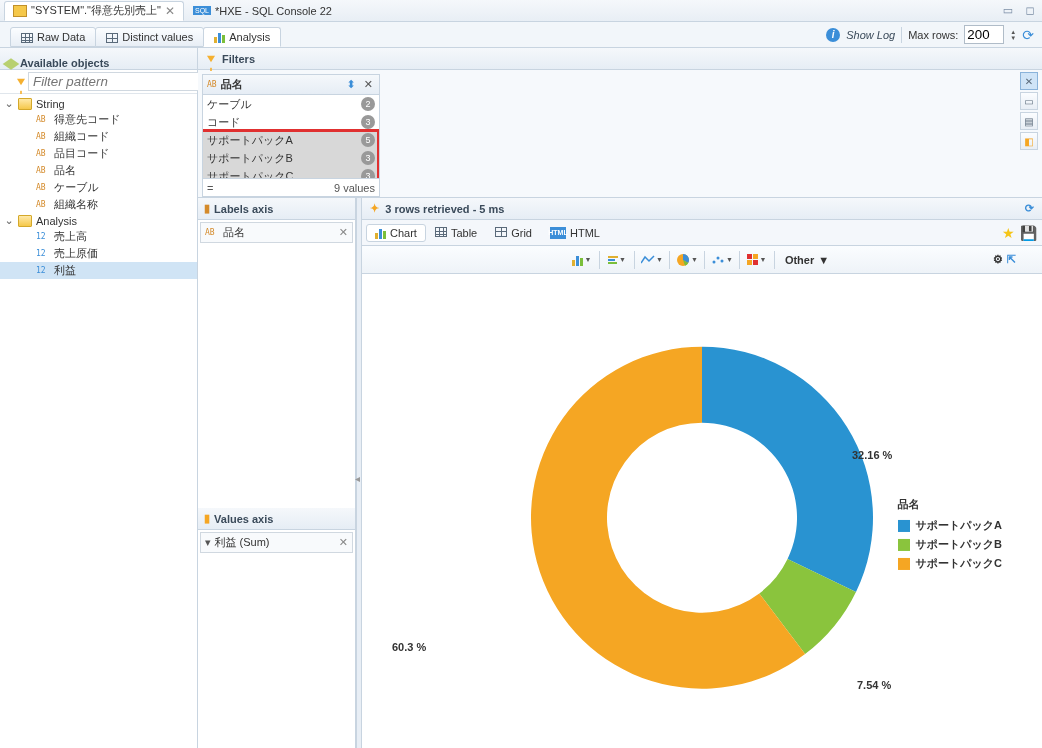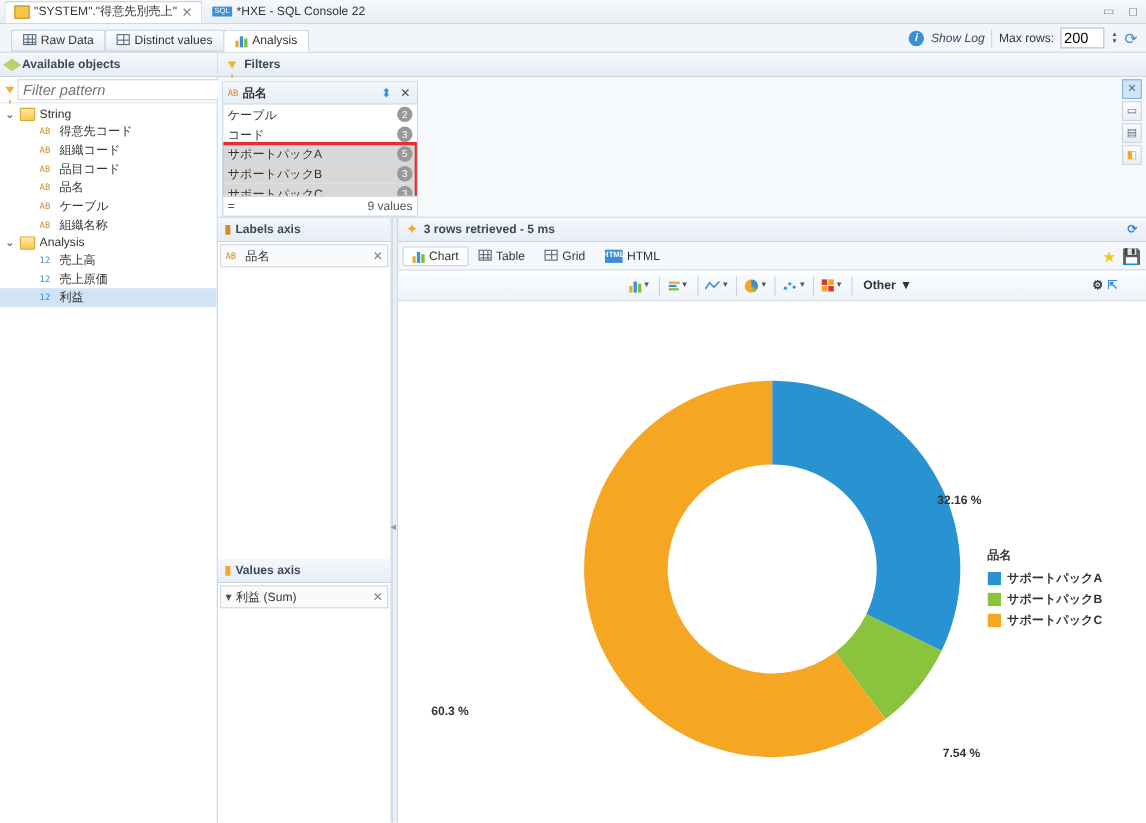--- a/index.html
+++ b/index.html
@@ -6,34 +6,34 @@
 body { background: #fff; font-size: 11px; color: #333; width: 1042px; height: 748px; overflow: hidden; position: relative; }
 
 .top-tabs { height: 22px; background: linear-gradient(#f5f8fb,#e8eef5); border-bottom: 1px solid #c8d4e0; display: flex; align-items: center; padding: 0 4px; }
 .top-tab { display: flex; align-items: center; padding: 2px 8px; height: 20px; border: 1px solid transparent; cursor: pointer; gap: 4px; }
 .top-tab.active { background: #fff; border: 1px solid #c8d4e0; border-bottom: 1px solid #fff; border-radius: 3px 3px 0 0; }
 .top-tab .close { color: #888; font-size: 12px; }
 .window-icons { margin-left: auto; display: flex; gap: 6px; color: #7b8ea5; }
 .window-icons span { width: 16px; text-align: center; cursor: pointer; }
 
 .view-tabs-row { height: 26px; background: #f2f6fa; border-bottom: 1px solid #c8d4e0; display: flex; align-items: flex-end; padding-left: 10px; }
-.view-tab { display: flex; align-items: flex-start; gap: 4px; padding: 3px 10px; border: 1px solid #c8d4e0; background: linear-gradient(#fbfdff,#e8eef5); border-radius: 3px 3px 0 0; margin-right: -1px; cursor: pointer; }
+.view-tab { display: flex; align-items: flex-end; gap: 4px; padding: 3px 10px; border: 1px solid #c8d4e0; background: linear-gradient(#fbfdff,#e8eef5); border-radius: 3px 3px 0 0; margin-right: -1px; cursor: pointer; }
 .view-tab.active { background: #fff; border-bottom: 1px solid #fff; position: relative; z-index: 2; }
 .view-tabs-right { margin-left: auto; display: flex; align-items: center; gap: 6px; padding-right: 8px; height: 100%; }
 .info-icon { width: 14px; height: 14px; border-radius: 50%; background: #3b8ed8; color:#fff; font-size:10px; display:flex; align-items:center; justify-content:center; font-style: italic; font-weight: bold; }
 .max-rows input { width: 40px; border: 1px solid #b0bcc8; padding: 1px 2px; }
 .spinner { display: inline-flex; flex-direction: column; }
 .spinner span { font-size: 6px; line-height: 6px; color: #555; cursor:pointer; }
 .refresh-icon { color: #3b8ed8; font-size: 14px; cursor: pointer; }
 
 .main-area { display: flex; height: calc(100% - 48px); }
 
 .left-panel { width: 198px; border-right: 1px solid #c8d4e0; display: flex; flex-direction: column; }
-.panel-header { height: 22px; background: linear-gradient(#f5f8fb,#e6edf5); border-bottom: 1px solid #c8d4e0; display:flex; align-items:center; padding: 0 6px; gap:4px; font-weight: bold; color:#3a4a5a; }
-.filter-row { display:flex; align-items:center; padding: 2px 4px; border-bottom: 1px solid #e0e6ec; gap:2px; }
+.panel-header { height: 22px; background: linear-gradient(#f5f8fb,#e6edf5); border-bottom: 1px solid #c8d4e0; display:flex; align-items:flex-end; padding: 0 6px; gap:4px; font-weight: bold; color:#3a4a5a; }
+.filter-row { display:flex; align-items:center; padding: 2px 16px; border-bottom: 1px solid #e0e6ec; gap:2px; }
 .filter-row input { flex:1; border:1px solid #d0d8e0; padding: 1px 4px; font-style: italic; color:#999; }
 .mini-btn { width:16px; height:16px; display:flex; align-items:center; justify-content:center; color:#5a6a7a; cursor:pointer; font-size:10px; }
 
 .tree { flex:1; overflow:auto; padding: 2px 0; }
 .tree-node { display:flex; align-items:center; padding: 1px 4px; gap:4px; cursor:pointer; }
 .tree-node.level1 { padding-left: 4px; }
 .tree-node.level2 { padding-left: 36px; }
 .chevron { width:10px; text-align:center; color:#666; }
 .folder-icon { width:14px; height:12px; background: linear-gradient(#ffe9a8,#f5c84a); border:1px solid #d4a82a; border-radius:1px; }
 .field-type { font-size: 8px; color: #d48a2a; font-family: monospace; width:14px; }

